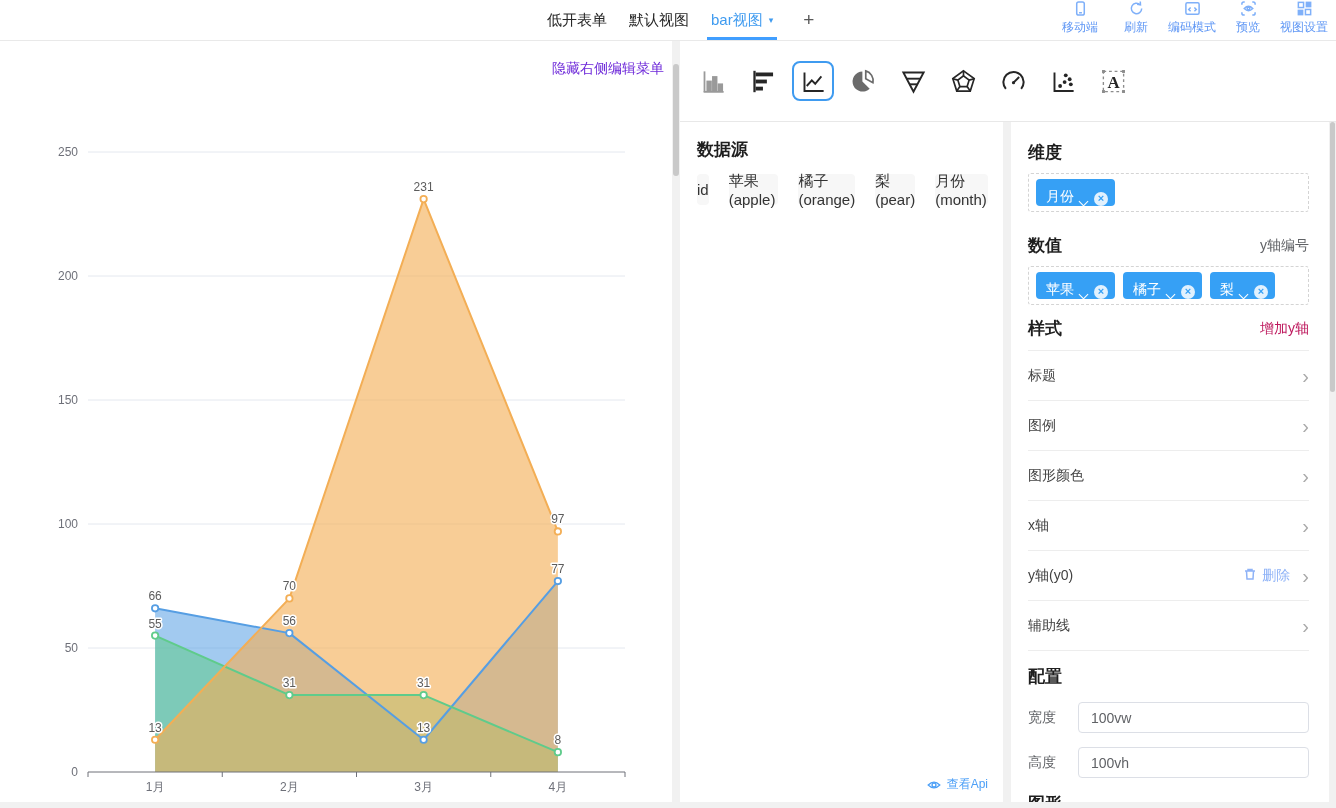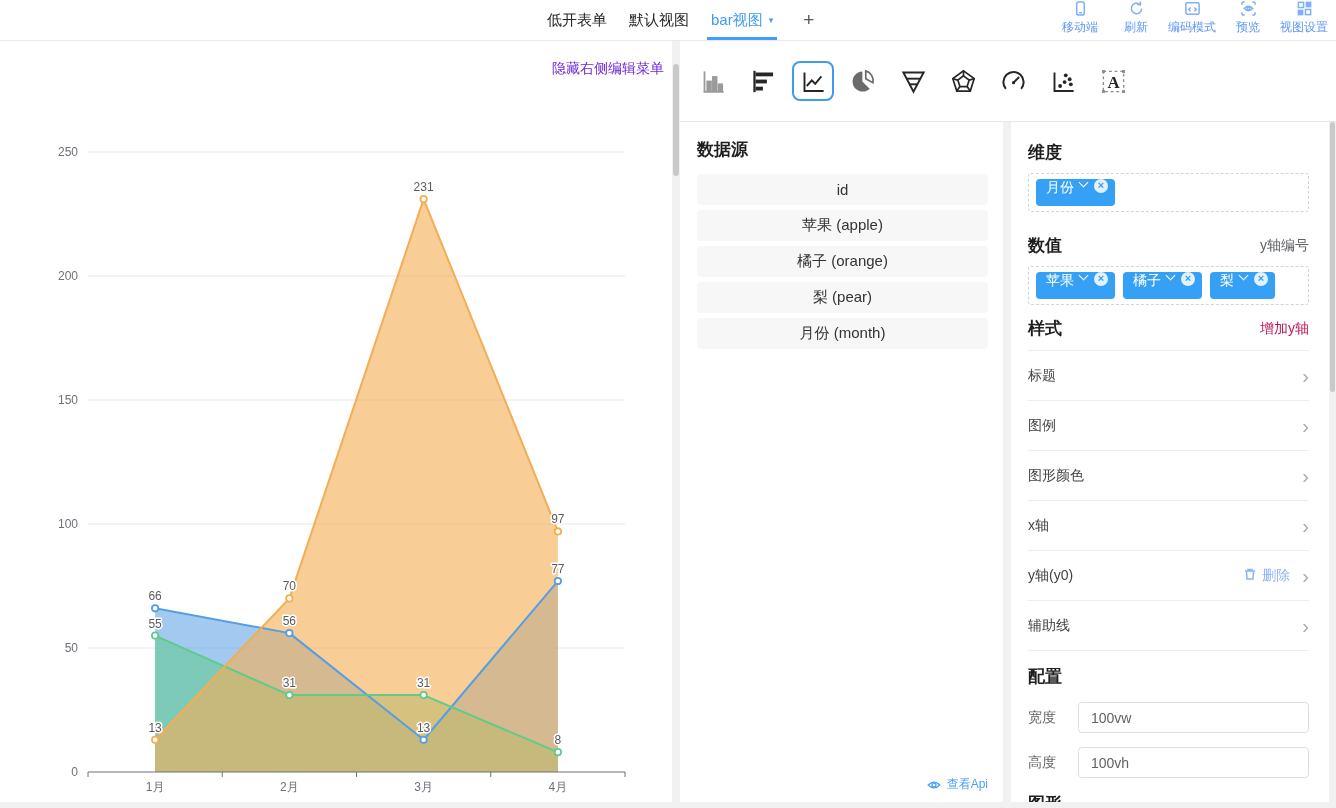--- a/index.html
+++ b/index.html
@@ -32,35 +32,35 @@
   .charttype-bar { height:81px; display:flex; align-items:center; padding-left:12px; gap:8px; border-bottom:1px solid #e8e8e8; }
   .ct { width:42px; height:40px; display:flex; align-items:center; justify-content:center; border:2px solid transparent; border-radius:8px; cursor:pointer; }
   .ct.selected { border-color:#3f9bf0; }
   .ct svg { width:27px; height:27px; }
 
   .panels-row { flex:1; display:flex; min-height:0; }
 
   
   .data-panel { width:323px; display:flex; flex-direction:column; padding:16px 15px 14px 17px; }
   .panel-title { font-size:17px; font-weight:bold; color:#1f1f1f; }
-  .field-list { margin-top:13px; display:flex; flex-direction:column; gap:5px; }
+  .field-list { margin-top:13px; display:flex; flex-direction:row; gap:20px; }
   .field-item { height:31px; background:#f7f7f7; border-radius:4px; display:flex; align-items:center; justify-content:center; font-size:15px; color:#333; cursor:pointer; }
   .data-footer { margin-top:auto; display:flex; justify-content:flex-end; align-items:center; gap:5px; color:#4da0f7; font-size:12px; cursor:pointer; }
   .data-footer svg { width:16px; height:16px; stroke:#4da0f7; fill:none; stroke-width:1.5; }
 
   
   .config-panel { flex:1; position:relative; padding:0 20px 0 17px; overflow:hidden; }
   .cfg-head { display:flex; align-items:center; justify-content:space-between; }
   .cfg-head.h-dim { margin-top:19px; }
   .cfg-head.h-val { margin-top:22px; }
   .cfg-head.h-style { margin-top:12px; }
   .muted { font-size:14px; color:#606266; }
   .blue-link { font-size:14px; color:#be185d; cursor:pointer; }
   .dashed-box { margin-top:9px; border:1px dashed #d4d4d4; border-radius:3px; min-height:39px; display:flex; align-items:center; padding:5px 7px; gap:8px; }
-  .tag { background:#36a0f5; border-radius:4px; height:27px; display:flex; align-items:flex-start; padding:0 7px 0 10px; color:#fff; font-size:14px; gap:6px; cursor:pointer; }
+  .tag { background:#36a0f5; border-radius:4px; height:27px; display:flex; align-items:flex-end; padding:0 7px 0 10px; color:#fff; font-size:14px; gap:6px; cursor:pointer; }
   .tag .tcaret { width:8px; height:8px; display:inline-block; position:relative; top:-2px; }
   .tag .tcaret::after { content:""; position:absolute; left:0; top:2px; width:6px; height:6px; border-right:1.6px solid #fff; border-bottom:1.6px solid #fff; transform:rotate(45deg); }
   .tag .tclose { width:14px; height:14px; border-radius:50%; background:rgba(255,255,255,0.85); color:#36a0f5; font-size:11px; font-weight:bold; line-height:13px; text-align:center; }
   .style-list { margin-top:10px; border-top:1px solid #ededed; }
   .style-row { height:50px; display:flex; align-items:center; border-bottom:1px solid #ededed; font-size:14px; color:#424242; cursor:pointer; }
   .style-row .chev { margin-left:auto; color:#aaaaaa; font-size:20px; line-height:1; }
   .del-group { margin-left:auto; display:flex; gap:5px; color:#8fb3f7; font-size:14px; }
   .del-group svg { width:14px; height:14px; stroke:#8fb3f7; fill:none; stroke-width:1.5; }
   .del-group + .chev { margin-left:12px; }
   .cfg-title { font-size:17px; font-weight:bold; color:#1f1f1f; margin-top:14px; }

